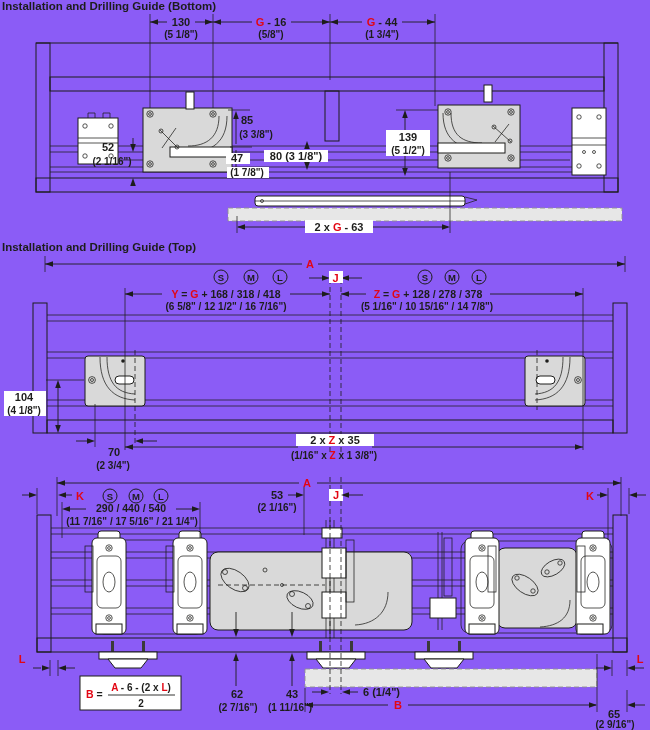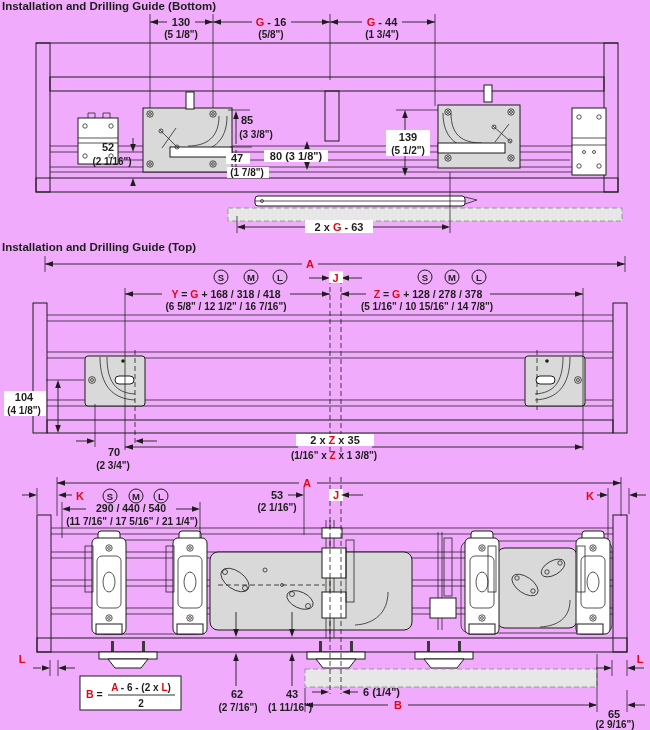--- a/index.html
+++ b/index.html
@@ -1,16 +1,16 @@
 <!DOCTYPE html>
 <html><head>
 <meta charset="utf-8">
 <style>
   html,body{margin:0;padding:0;background:#fff;}
-  #stage{position:relative;width:650px;height:730px;background:#f0abfc;overflow:hidden;}
+  #stage{position:relative;width:650px;height:730px;background:#8b5cf6;overflow:hidden;}
   svg{display:block;}
   svg text{font:bold 10.5px "Liberation Sans",sans-serif;fill:#1d1d1b;}
   svg text.big{font-size:11px;}
   svg text.sub{font-size:10px;}
   svg text.title{font-size:11.5px;}
   svg text.sml{font-size:9.5px;}
   .red{fill:#e30613;}
   .ln{stroke:#1d1d1b;stroke-width:1;fill:none;}
   .fine{stroke:#1d1d1b;stroke-width:.75;fill:none;}
   .dim{stroke:#1d1d1b;stroke-width:.9;fill:none;}

